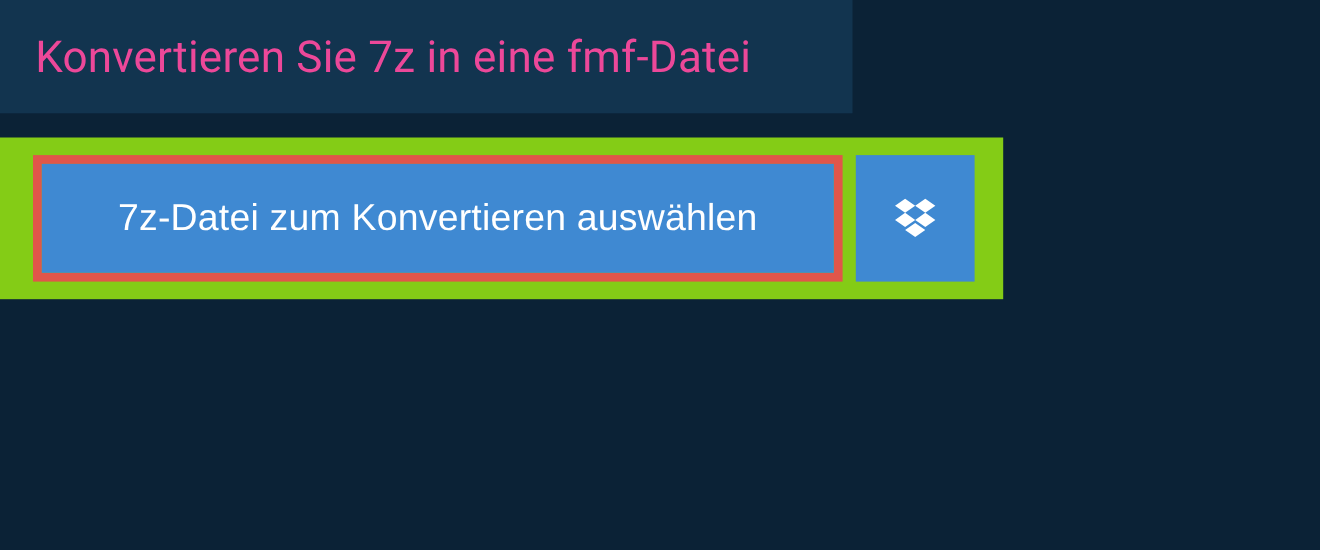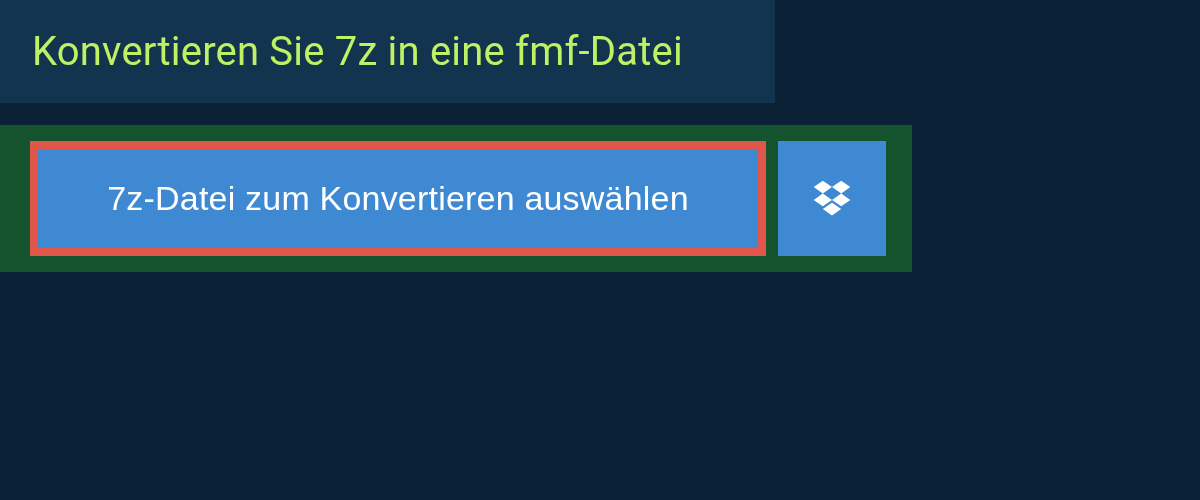--- a/index.html
+++ b/index.html
@@ -10,27 +10,27 @@
       font-family: -apple-system, BlinkMacSystemFont, "Segoe UI", Roboto, Arial, sans-serif;
       overflow: hidden;
     }
     .header-band {
       background: #12344f;
       padding: 28px 0 28px 32px;
       display: inline-block;
       min-width: 775px;
     }
     .page-title {
-      color: #bef264;
+      color: #ec4899;
       font-size: 40px;
       font-weight: 400;
       letter-spacing: 0.2px;
     }
     .uploader-band {
-      background: #14532d;
+      background: #84cc16;
       margin-top: 22px;
       padding: 16px 18px 16px 30px;
       width: 912px;
     }
     .uploader-row {
       display: flex;
       gap: 12px;
       align-items: stretch;
     }
     .select-file-hotspot {

